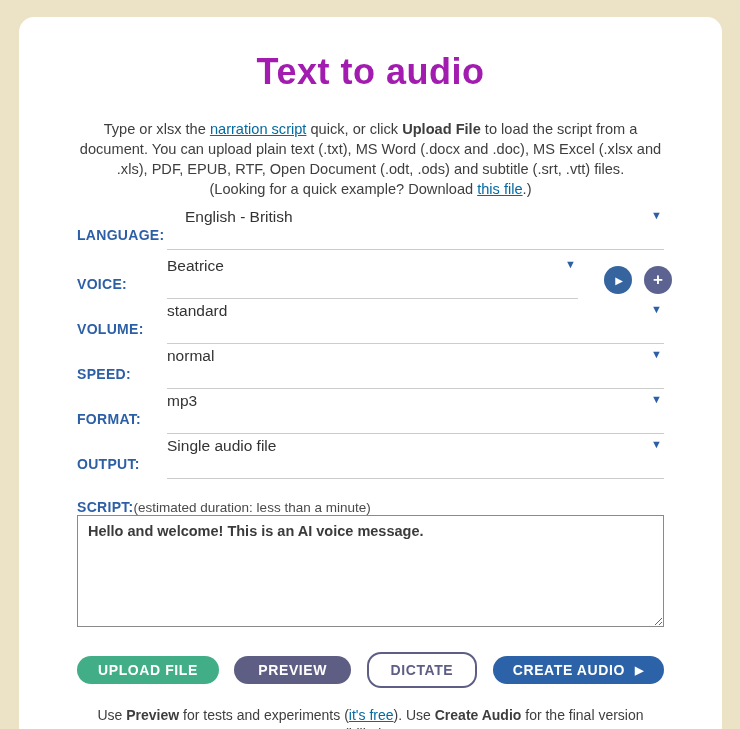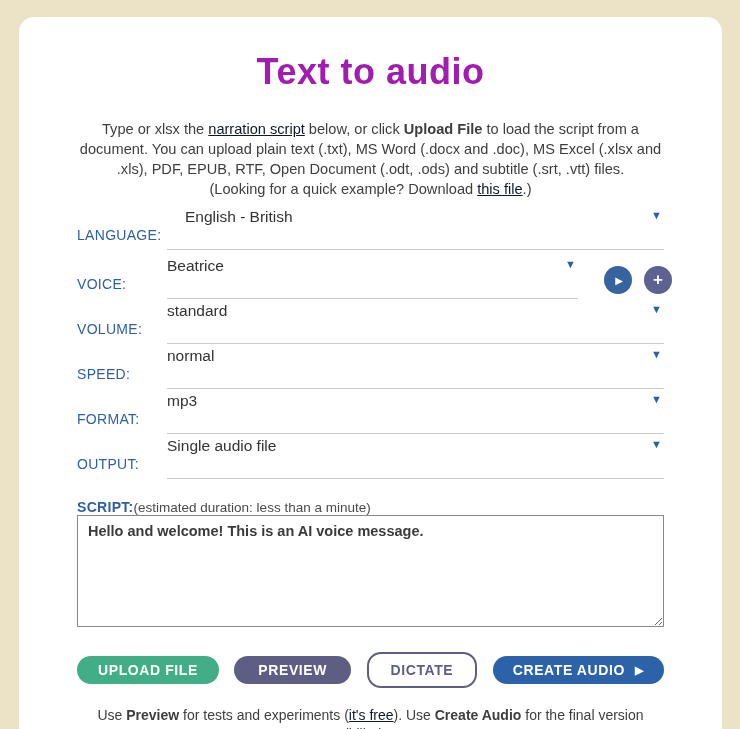--- a/index.html
+++ b/index.html
@@ -32,36 +32,36 @@
     color: #a21caf;
   }
   .intro {
     margin: 0 auto 6px auto;
     text-align: center;
     font-size: 14.6px;
     line-height: 20px;
     color: #3e3e3e;
   }
   .intro a, .footer a {
-    color: #0f172a;
+    color: #0369a1;
     text-decoration: underline;
     cursor: pointer;
   }
   .bold { font-weight: bold; }
   .rows { margin-top: 0; }
   .row {
     display: flex;
     align-items: flex-end;
     height: 45px;
   }
   .row.voice-row { height: 49px; }
   .row-label {
     width: 90px;
     flex: 0 0 90px;
-    font-weight: normal;
+    font-weight: bold;
     font-size: 14px;
     letter-spacing: 0.3px;
     color: #2d5fa6;
     padding-bottom: 7px;
   }
   .field {
     flex: 1;
     display: flex;
     justify-content: space-between;
     align-items: flex-start;
@@ -179,21 +179,21 @@
   }
 </style>
 </head>
 <body>
 
 <div class="card">
   <div class="inner">
 
     <h1 class="page-title">Text to audio</h1>
 
-    <p class="intro"><span>Type or xlsx the </span><a>narration script</a><span> below, or click </span><span class="bold">Upload File</span><span> to load the script from a document. You can upload plain text (.txt), MS Word (.docx and .doc), MS Excel (.xlsx and .xls), PDF, EPUB, RTF, Open Document (.odt, .ods) and subtitle (.srt, .vtt) files.</span><br>
+    <p class="intro"><span>Type or xlsx the </span><a>narration script</a><span> quick, or click </span><span class="bold">Upload File</span><span> to load the script from a document. You can upload plain text (.txt), MS Word (.docx and .doc), MS Excel (.xlsx and .xls), PDF, EPUB, RTF, Open Document (.odt, .ods) and subtitle (.srt, .vtt) files.</span><br>
       <span>(Looking for a quick example? Download </span><a>this file</a><span>.)</span>
     </p>
 
     <div class="rows">
 
       <div class="row">
         <div class="row-label">LANGUAGE:</div>
         <div class="field lang-pad">
           <span class="value">English - British</span>
           <span class="arrow">▼</span>

